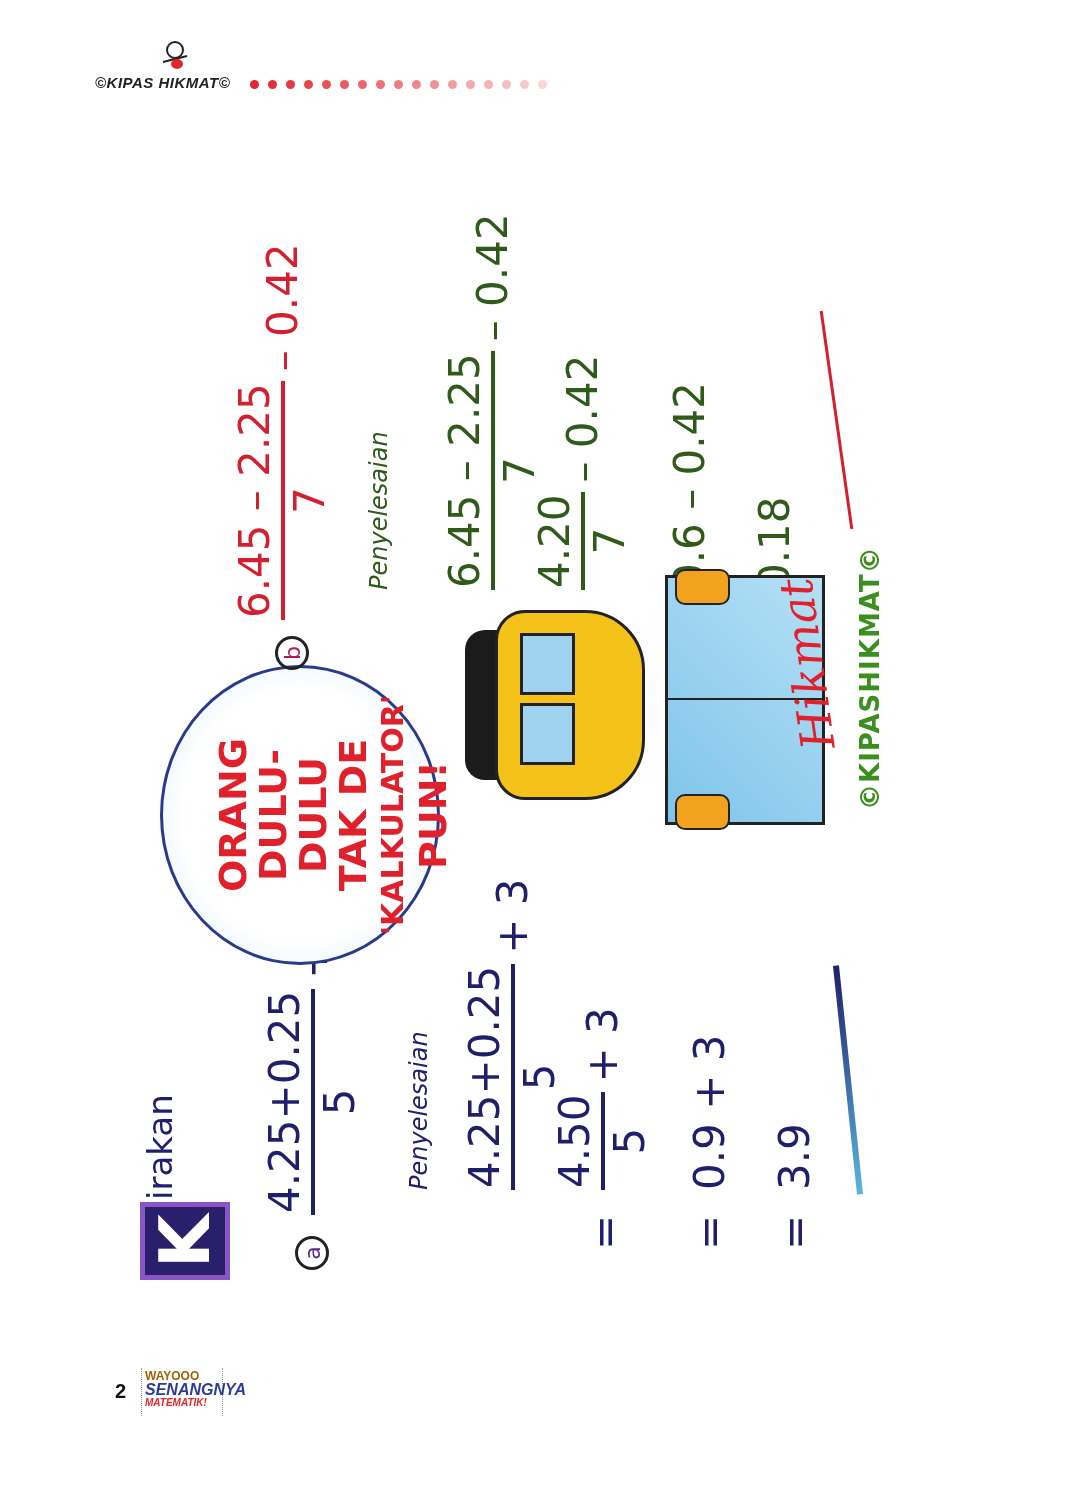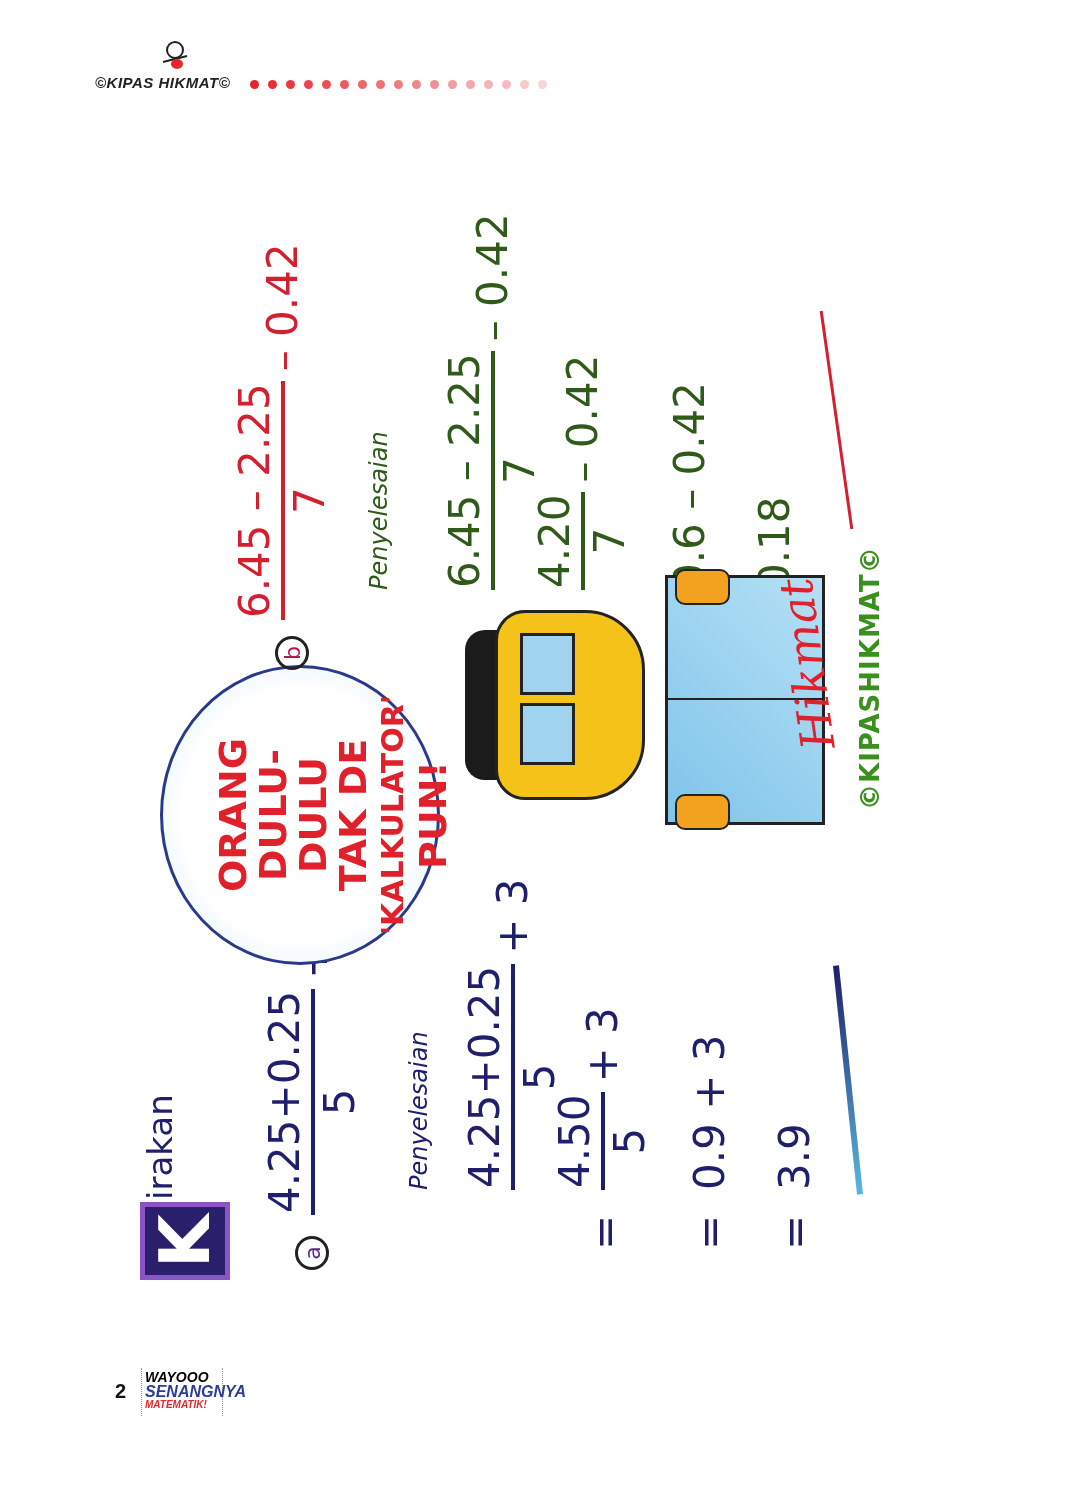--- a/index.html
+++ b/index.html
@@ -10,21 +10,21 @@
   .header { position: absolute; left: 95px; top: 40px; width: 960px; height: 60px; text-align: right; }
   .logo-fig { position: absolute; left: 62px; top: 0; width: 36px; height: 34px; }
   .logo-text { position: absolute; left: 0; top: 34px; font-size: 15px; font-weight: bold; color: #222; letter-spacing: 0.5px; font-style: italic; }
   .dots { position: absolute; left: 155px; top: 40px; display: flex; gap: 9px; }
   .dot { width: 9px; height: 9px; border-radius: 50%; background: #e2262b; }
 
   
   .footer { position: absolute; left: 115px; top: 1368px; height: 50px; width: 120px; }
   .page-num { position: absolute; left: 0; top: 12px; font-size: 20px; font-weight: bold; color: #111; }
   .footer-logo { position: absolute; left: 26px; top: 0; width: 82px; height: 48px; border-left: 1px dotted #999; border-right: 1px dotted #999; padding: 2px 3px; line-height: 1; }
-  .fl1 { display: block; font-size: 14px; font-weight: bold; color: #000000; font-style: italic; }
+  .fl1 { display: block; font-size: 12px; font-weight: bold; color: #a16207; }
   .fl2 { display: block; font-size: 16px; font-weight: bold; color: #2b3c9a; font-style: italic; }
   .fl3 { display: block; font-size: 10px; font-weight: bold; color: #e2262b; font-style: italic; }
 
   
   .stage { position: absolute; left: 0; top: 0; width: 1080px; height: 1489px; }
   .rot {
     position: absolute;
     
     width: 1140px; height: 760px;
     left: 140px; top: 1310px;

